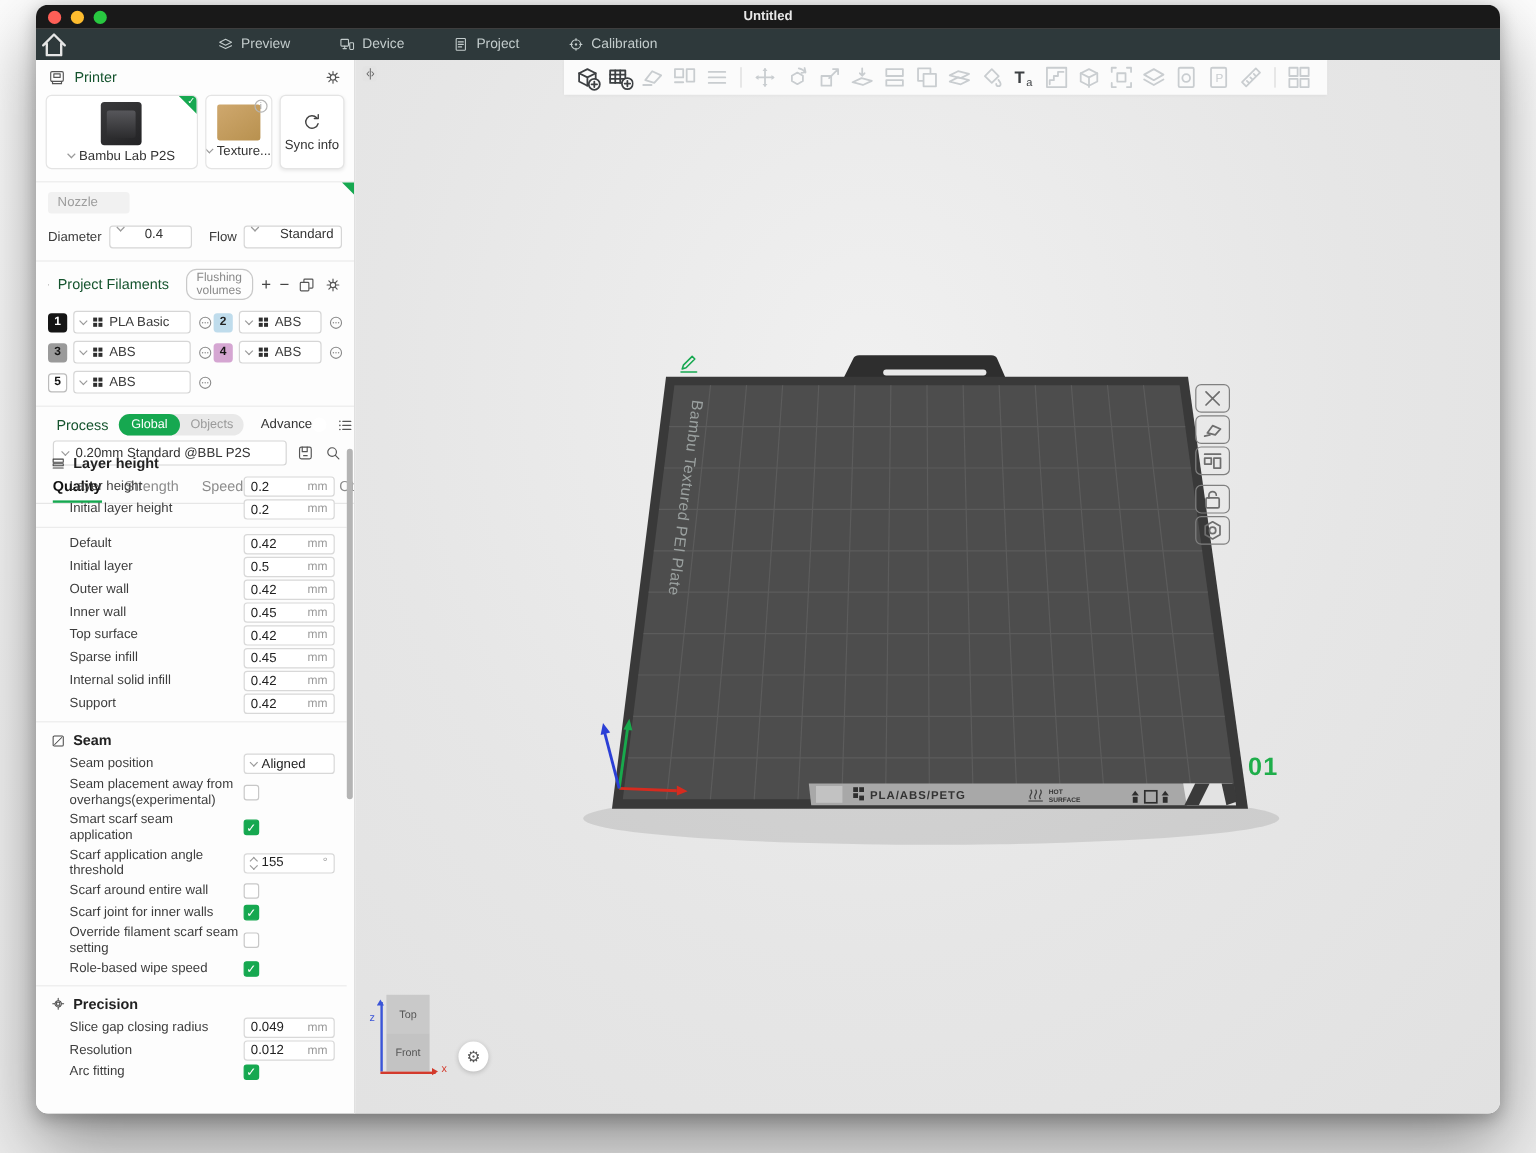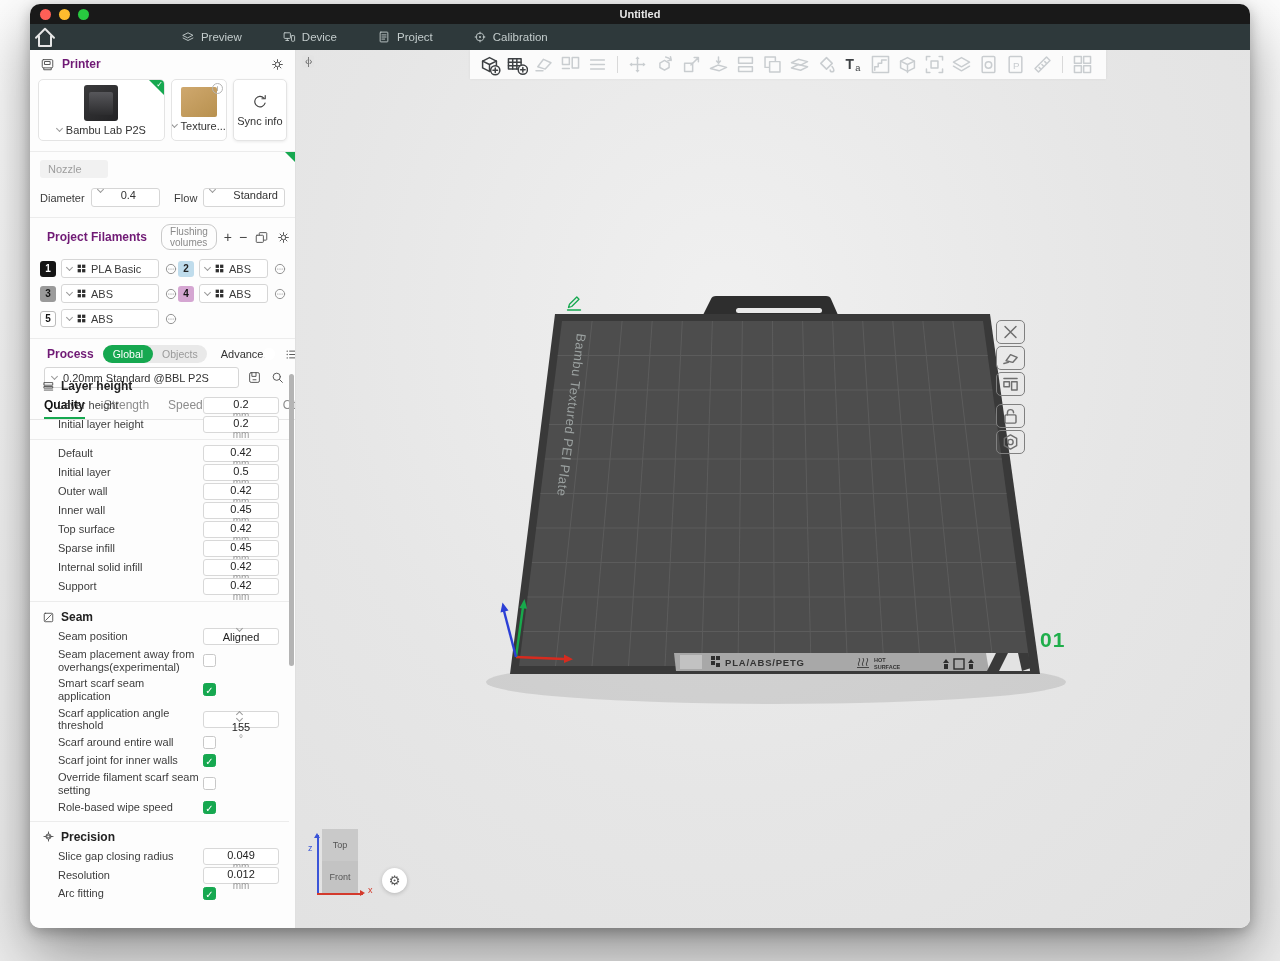--- a/index.html
+++ b/index.html
@@ -30,21 +30,21 @@
   .pill-btn .lbl { background:#565d5e; color:#b7bdbd; font-size:11px; padding:0 18px; height:20px; line-height:20px; }
   .chev { display:inline-block; width:6px; height:6px; border-left:1.6px solid #fff; border-bottom:1.6px solid #fff; transform:rotate(-45deg); margin-top:-3px; }
   .chev.gray { border-color:#9a9a9a; width:5px; height:5px; }
 
   .main { position:absolute; top:46px; left:0; right:0; bottom:0; display:flex; }
 
   
   .sidebar { width:266px; background:#fdfdfd; position:relative; border-right:1px solid #e0e0e0; overflow:hidden; font-size:11px; color:#3a3a3a; }
   .sec-head { display:flex; align-items:center; gap:7px; padding:6px 10px 5px 10px; }
   .sec-head .g { width:15px; height:15px; color:#555; }
-  .sec-title { font-size:12px; font-weight:bold; color:#701a75; flex:0 0 auto;text-align:right; }
+  .sec-title { font-size:12px; font-weight:normal; color:#14532d; flex:0 0 auto;text-align:right; }
   .spacer { flex:1; }
   .icon-btn { width:16px; height:16px; color:#555; display:flex; align-items:center; justify-content:center; }
   .icon-btn .g { width:15px; height:15px; }
   .sec { border-bottom:1px solid #ececec; }
 
   .printer-cards { display:flex; gap:6px; padding:2px 8px 10px 8px; }
   .card { background:#fff; border:1px solid #e4e4e4; border-radius:5px; position:relative; }
   .card.printer { width:136px; height:62px; }
   .card.plate { width:56px; height:62px; }
   .card.sync { width:58px; height:62px; display:flex; flex-direction:column; align-items:center; justify-content:center; gap:4px; box-shadow:0 1px 3px rgba(0,0,0,.08); }
@@ -91,21 +91,21 @@
 
   .params { position:absolute; top:321px; bottom:0; left:0; right:6px; overflow:hidden; }
   .group { padding-top:4px; }
   .group + .group { border-top:1px solid #ececec; margin-top:5px; }
   .grp-head { display:flex; align-items:center; gap:6px; padding:4px 10px 3px 12px; }
   .grp-head .g { width:13px; height:13px; color:#444; }
   .grp-title { font-size:12px; font-weight:bold; color:#222; }
   .prow { display:flex; align-items:center; padding:1px 10px 1px 28px; min-height:17.6px; }
   .prow .plabel { flex:1; font-size:11px; color:#3d3d3d; line-height:1.15; padding:1px 4px 1px 0; }
   .ctrl { width:76px; flex:0 0 76px; display:flex; align-items:center; }
-  .inp { width:76px; height:17px; border:1px solid #d8d8d8; border-radius:3px; background:#fff; display:flex; align-items:center; padding:0 5px;flex-direction:column; }
+  .inp { width:76px; height:17px; border:1px solid #d8d8d8; border-radius:3px; background:#fff; display:flex; align-items:center; padding:0 5px; }
   .inp .val { flex:1; font-size:11px; color:#222; }
   .inp .unit { font-size:10px; color:#9a9a9a; }
   .spin-arrows { display:flex; flex-direction:column; margin-right:4px; gap:1px; }
   .spin-arrows i { width:5px; height:5px; border-left:1.2px solid #9a9a9a; border-bottom:1.2px solid #9a9a9a; display:block; }
   .spin-arrows i.up { transform:rotate(135deg); }
   .spin-arrows i.dn { transform:rotate(-45deg); margin-top:-2px; }
   .cb { width:13px; height:13px; border-radius:2.5px; border:1px solid #c8c8c8; background:#fff; }
   .cb.on { background:#16a850; border-color:#16a850; color:#fff; font-size:10px; line-height:13px; text-align:center; }
   .scrollthumb { position:absolute; right:1px; top:324px; width:5px; height:292px; border-radius:3px; background:#b4b4b4; }
 

